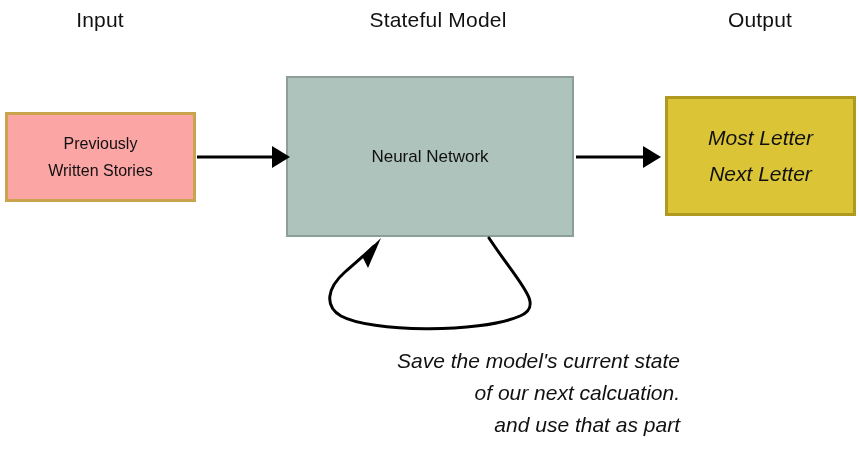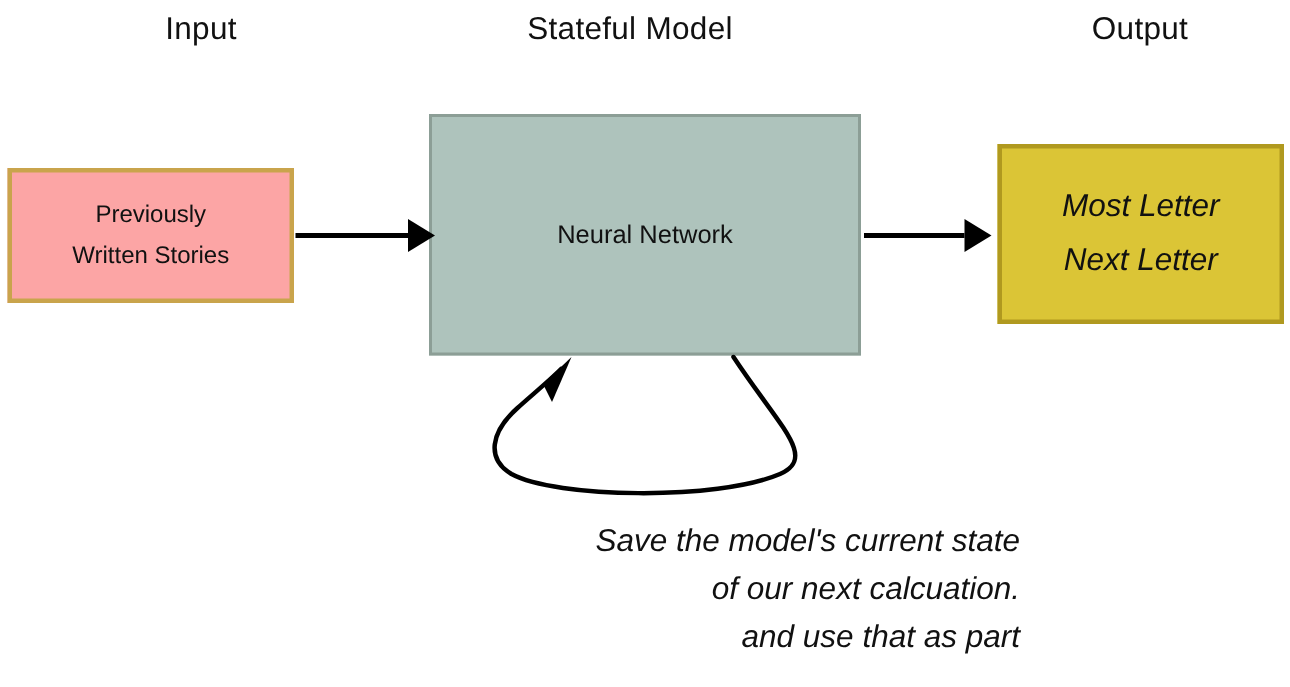--- a/index.html
+++ b/index.html
@@ -25,22 +25,22 @@
     position: absolute;
     top: 6px;
     font-size: 21px;
     line-height: 28px;
     letter-spacing: 0.2px;
     color: #111111;
     text-align: center;
     white-space: nowrap;
     font-weight: 400;
   }
-  #header-input   { left: 0px;   width: 200px; margin-left: 34px; }
-  #header-model   { left: 290px; width: 260px; }
+  #header-input   { left: 0px;   width: 200px; }
+  #header-model   { left: 308px; width: 260px; }
   #header-output  { left: 660px; width: 200px; }
 
   
   .node-box {
     position: absolute;
     box-sizing: border-box;
     display: flex;
     flex-direction: column;
     align-items: center;
     justify-content: center;

